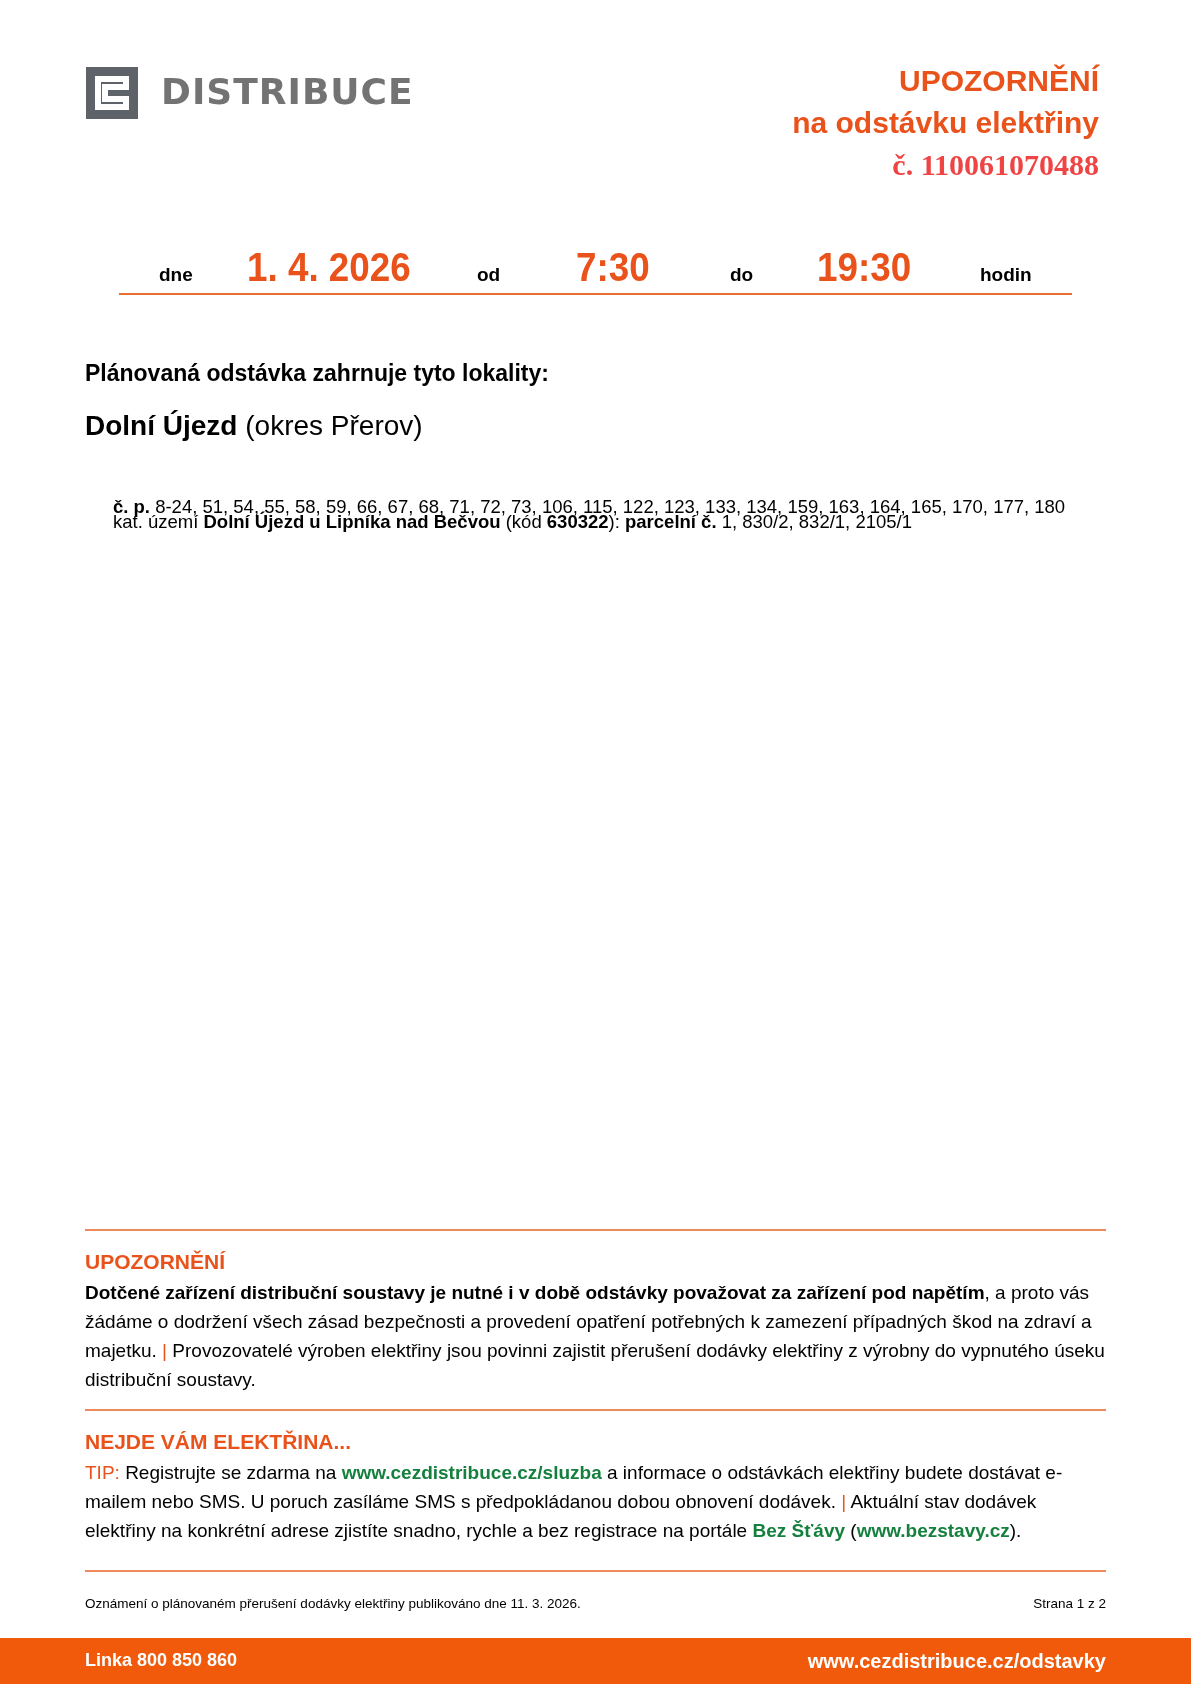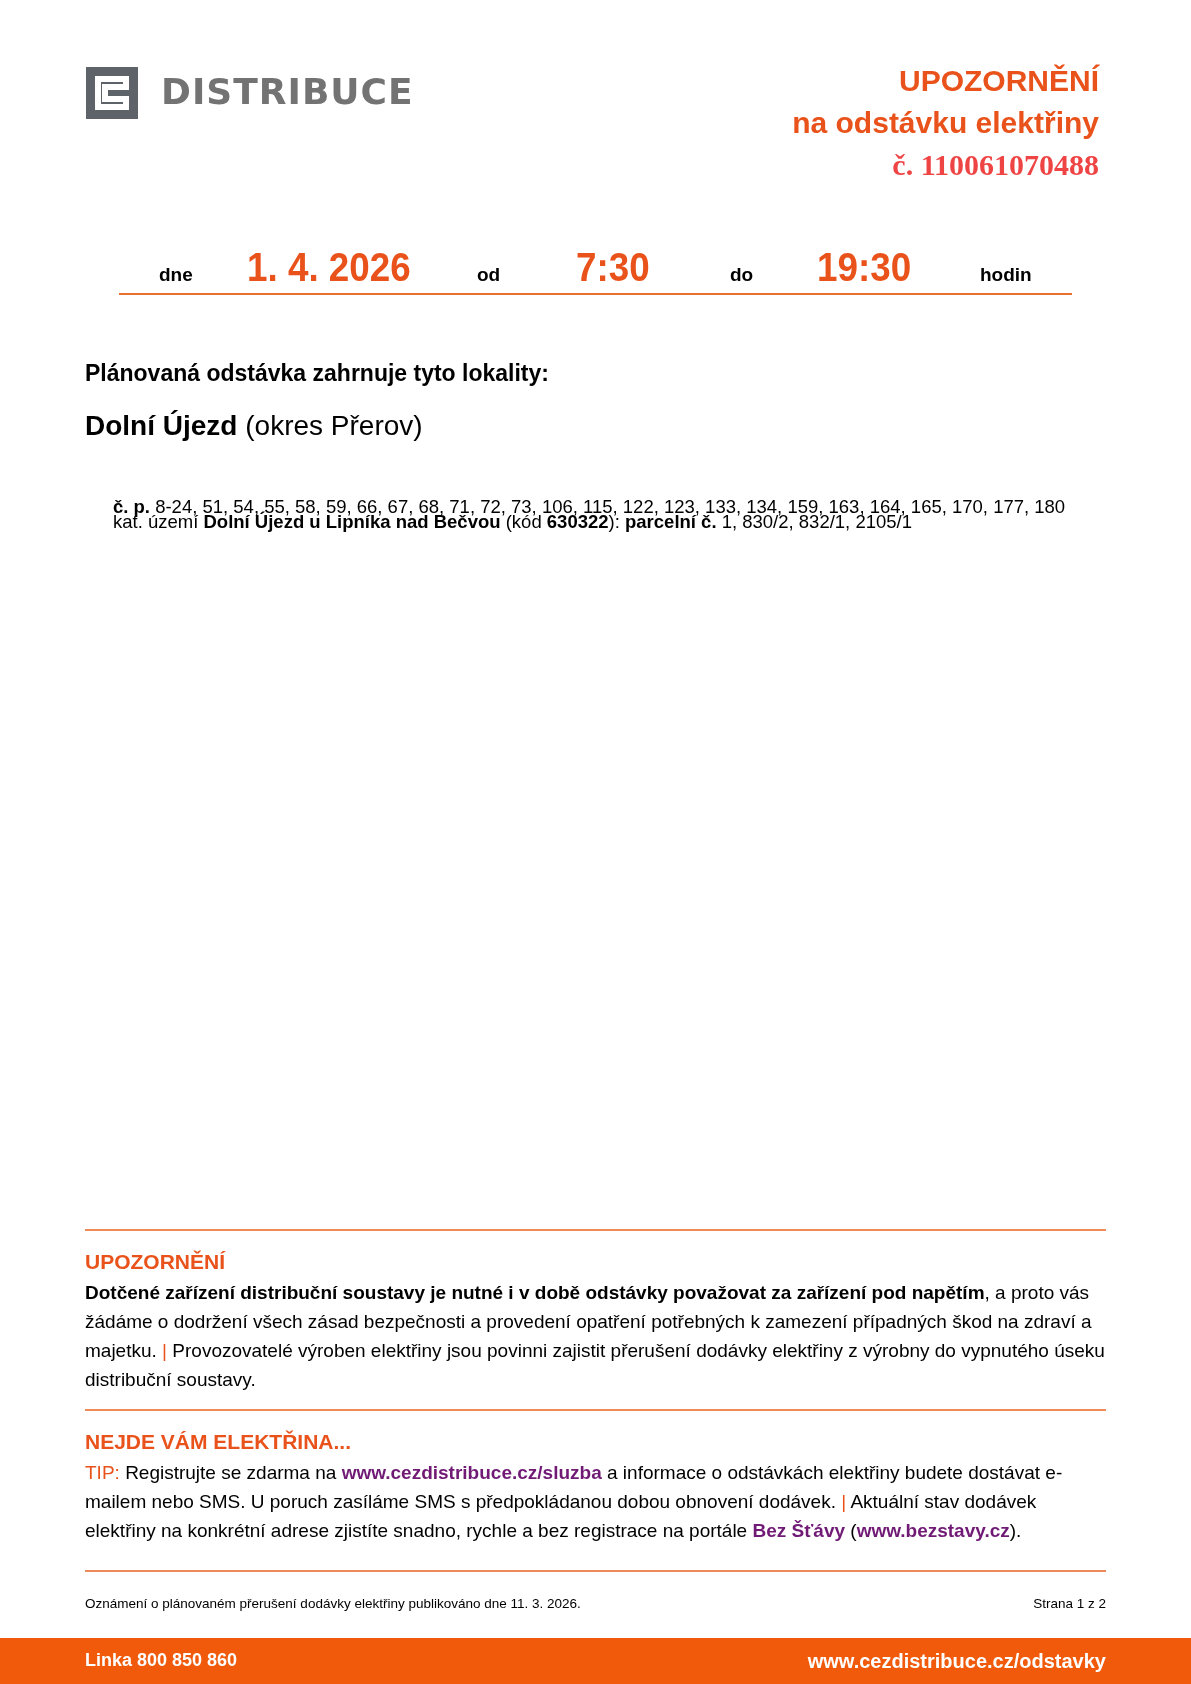--- a/index.html
+++ b/index.html
@@ -29,21 +29,21 @@
   .loc-town { left: 85px; top: 410px; font-size: 28px; }
   .loc-cp { left: 113px; top: 444px; width: 995px; font-size: 18.5px; line-height: 29px;
             padding-left: 18px; text-indent: -18px; margin-top: 48px; }
   .loc-kat { left: 113px; top: 508px; font-size: 18.5px; line-height: 28px; }
 
   
   .rule { left: 85px; width: 1021px; height: 2px; background: #ef8a5a; }
   .sec-title { left: 85px; font-size: 21px; font-weight: bold; color: #e9521a; }
   .sec-body { left: 85px; width: 1025px; font-size: 19px; line-height: 29px; }
   .pipe { color: #e9521a; }
-  .link { color: #701a75; font-weight: bold; }
+  .link { color: #15803d; font-weight: bold; }
 
   
   .pub { left: 85px; top: 1596px; font-size: 13.5px; }
   .page { right: 85px; top: 1596px; font-size: 13.5px; }
   .bar { left: 0; top: 1638px; width: 1191px; height: 62px; background: #f05a0a; }
   .bar .hot { position: absolute; left: 85px; top: 12px; font-size: 18px; font-weight: bold; color: #fff; }
   .bar .url { position: absolute; right: 85px; top: 12px; font-size: 20px; font-weight: bold; color: #fff; text-align: right; }
 </style>
 </head>
 <body>

